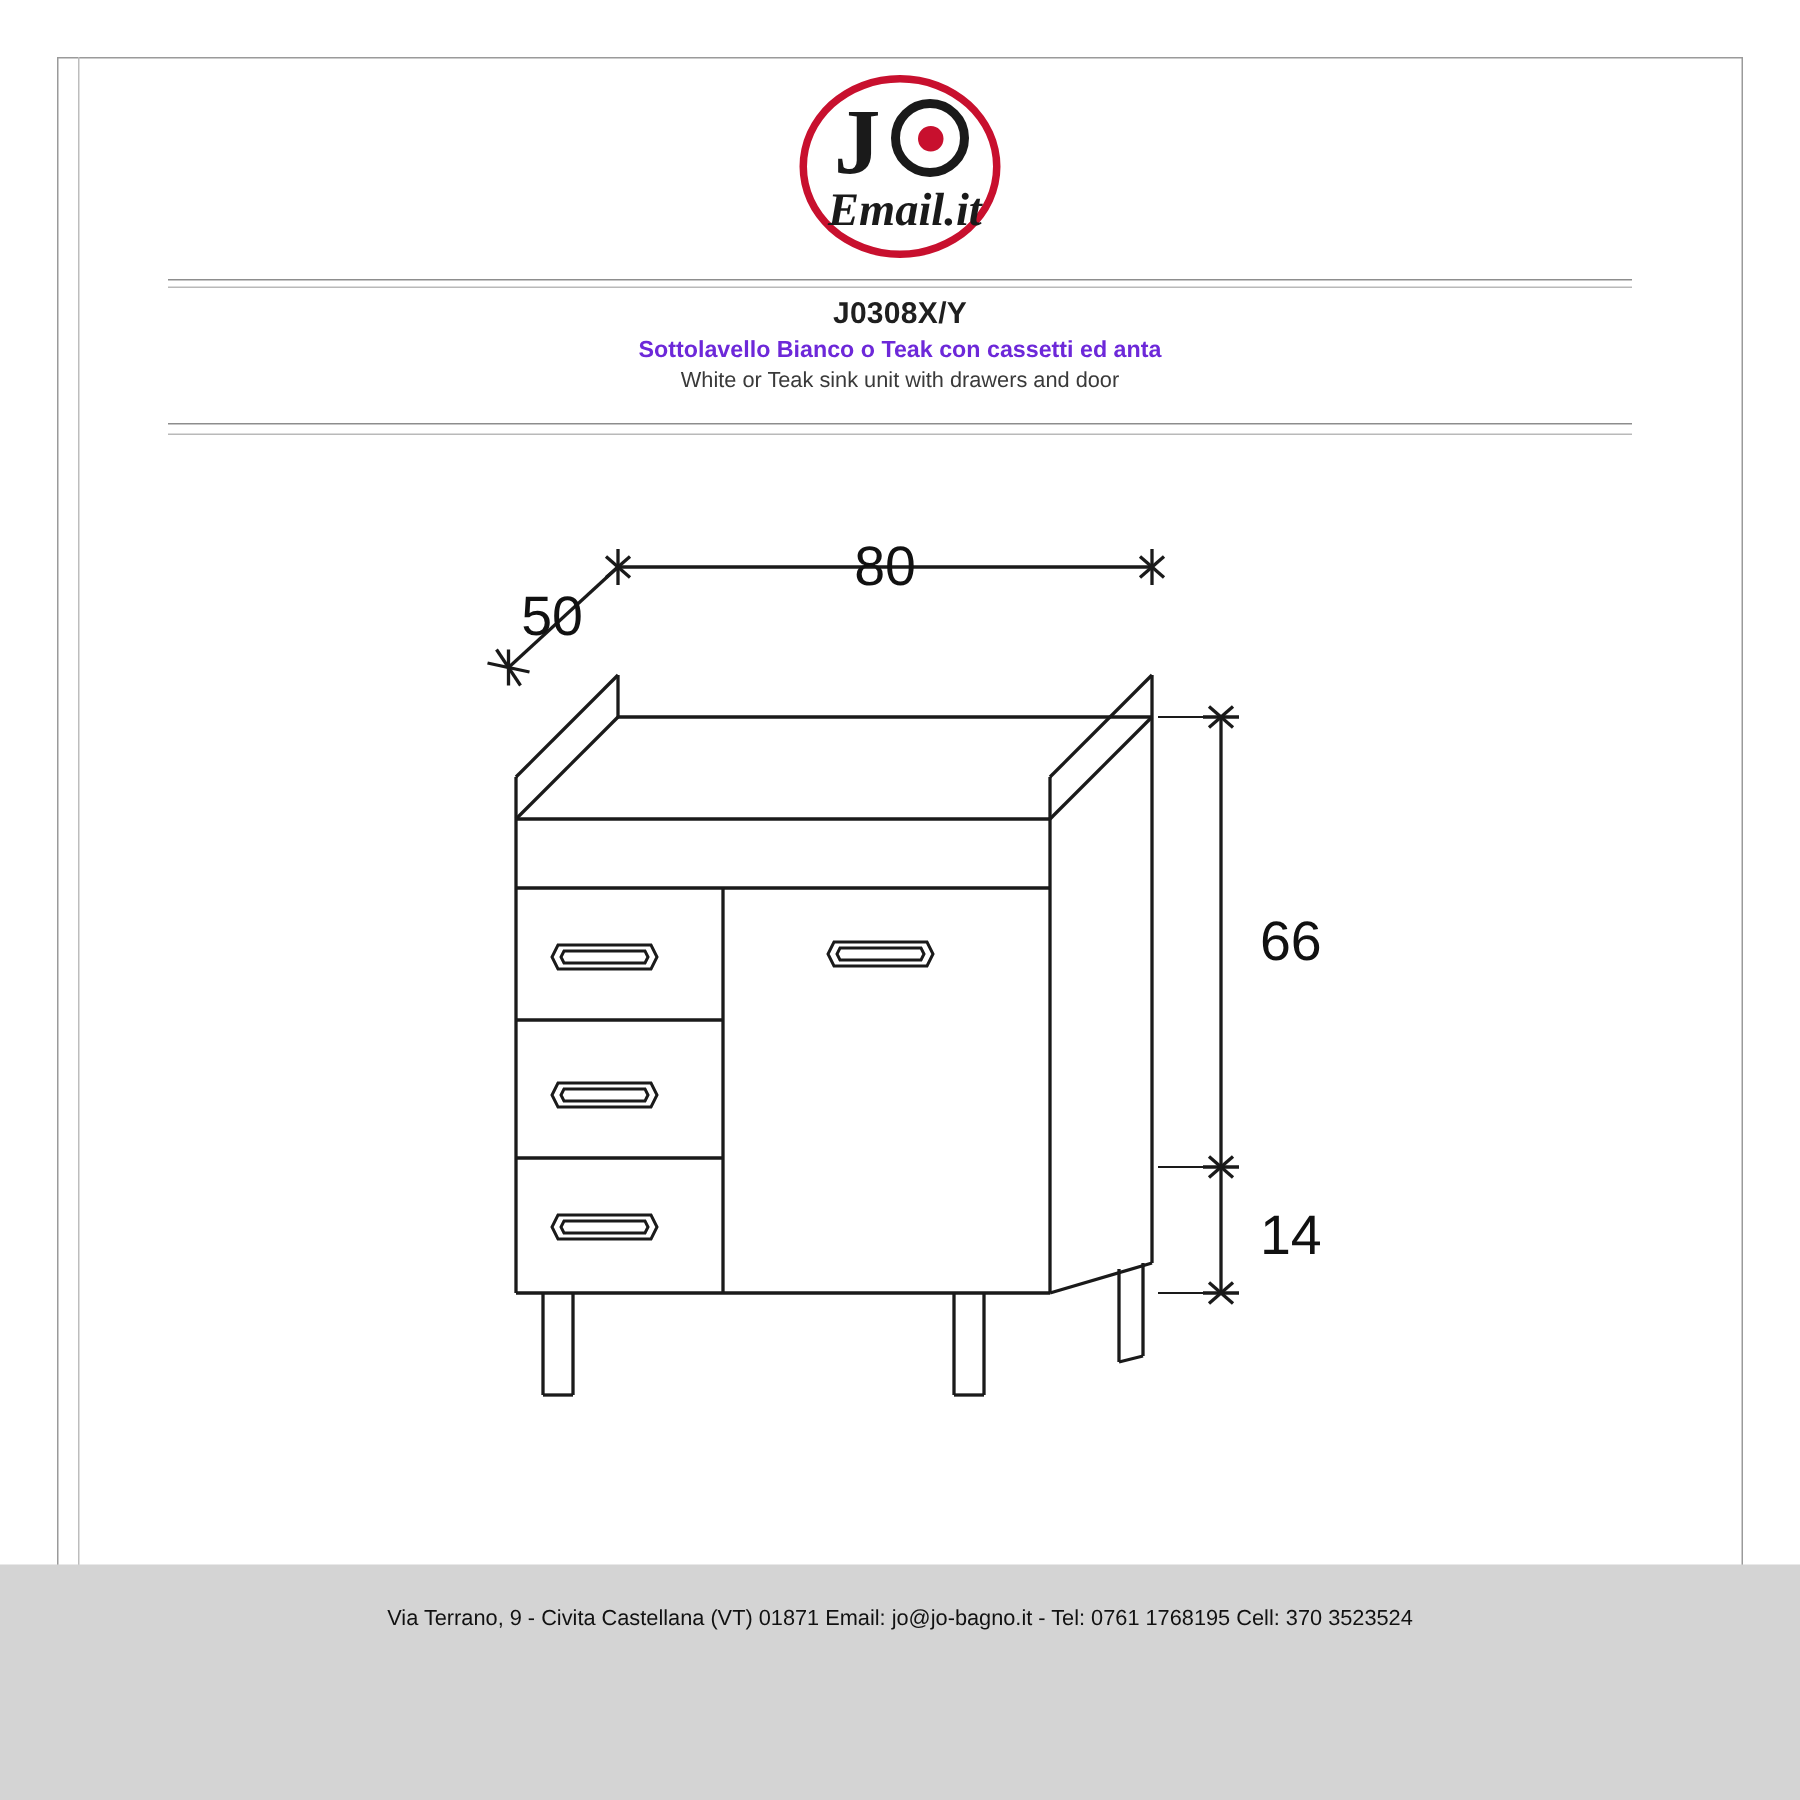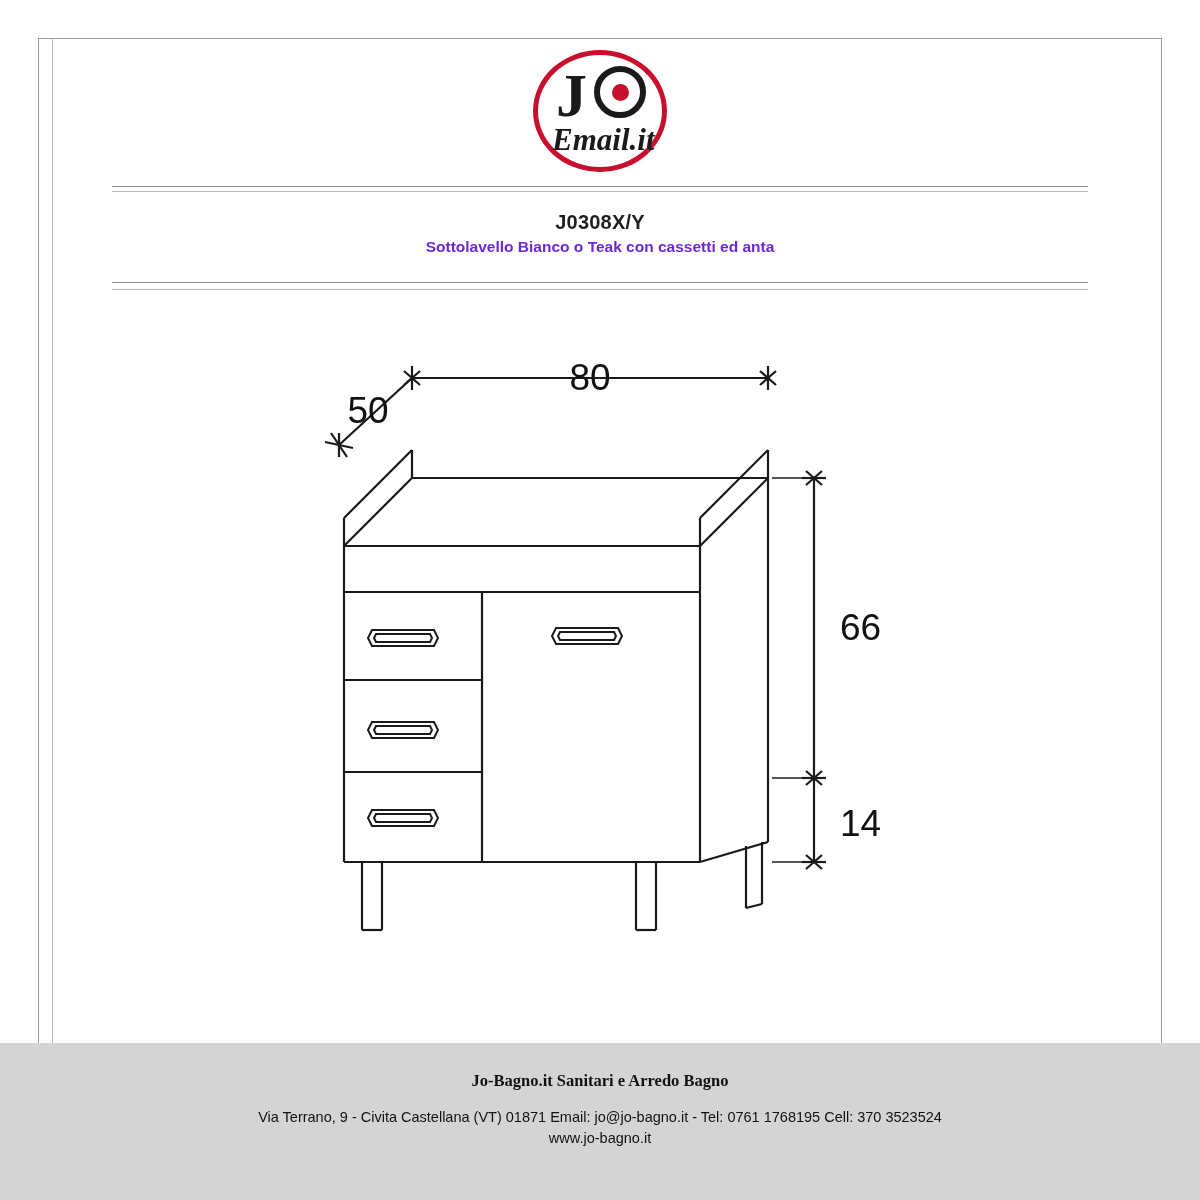--- a/index.html
+++ b/index.html
@@ -104,21 +104,20 @@
     height: 1px;
   }
   .rule.dark { background: #8d8d8d; }
 
   .title-block {
     position: absolute;
     left: 110px;
     top: 198px;
     width: 980px;
     text-align: center;
-    margin-top: 13px;
   }
   .title-code {
     font-size: 20px;
     font-weight: bold;
     color: #1f1f1f;
     letter-spacing: 0.2px;
     margin-bottom: 4px;
   }
   .title-it {
     font-size: 15.5px;
@@ -191,20 +190,21 @@
   </div>
 
   <div class="rule dark" style="left:112px; top:186px; width:976px;"></div>
   <div class="rule" style="left:112px; top:191px; width:976px;"></div>
   <div class="rule dark" style="left:112px; top:282px; width:976px;"></div>
   <div class="rule" style="left:112px; top:289px; width:976px;"></div>
 
   <div class="title-block">
     <div class="title-code">J0308X/Y</div>
     <div class="title-it">Sottolavello Bianco o Teak con cassetti ed anta</div>
+    <div class="title-en">White or Teak sink unit with drawers and door</div>
   </div>
 
   <div class="drawing">
     <svg class="tech" width="600" height="640" viewBox="0 0 600 640" xmlns="http://www.w3.org/2000/svg">
       <g fill="none" stroke="#1a1a1a" stroke-width="2.2" stroke-linejoin="miter" stroke-linecap="butt">
 
         <g>
           <line x1="128" y1="48" x2="484" y2="48"></line>
 
           <line x1="128" y1="36" x2="128" y2="60"></line>
@@ -309,19 +309,17 @@
 
       <text x="306" y="60" text-anchor="middle" font-family="Liberation Sans, sans-serif" font-size="37" fill="#111">80</text>
       <text x="84" y="93" text-anchor="middle" font-family="Liberation Sans, sans-serif" font-size="37" fill="#111">50</text>
       <text x="556" y="310" text-anchor="start" font-family="Liberation Sans, sans-serif" font-size="37" fill="#111">66</text>
       <text x="556" y="506" text-anchor="start" font-family="Liberation Sans, sans-serif" font-size="37" fill="#111">14</text>
     </svg>
   </div>
 
   <div class="footer">
     <div class="footer-inner">
-      <div class="footer-title">Jo-Bagno.it Sanitari e Arredo Bagno</div>
       <div class="footer-line">Via Terrano, 9 - Civita Castellana (VT) 01871 Email: jo@jo-bagno.it - Tel: 0761 1768195  Cell: 370 3523524</div>
-      <div class="footer-web">www.jo-bagno.it</div>
     </div>
   </div>
 
 </div>
 
 </body></html>

